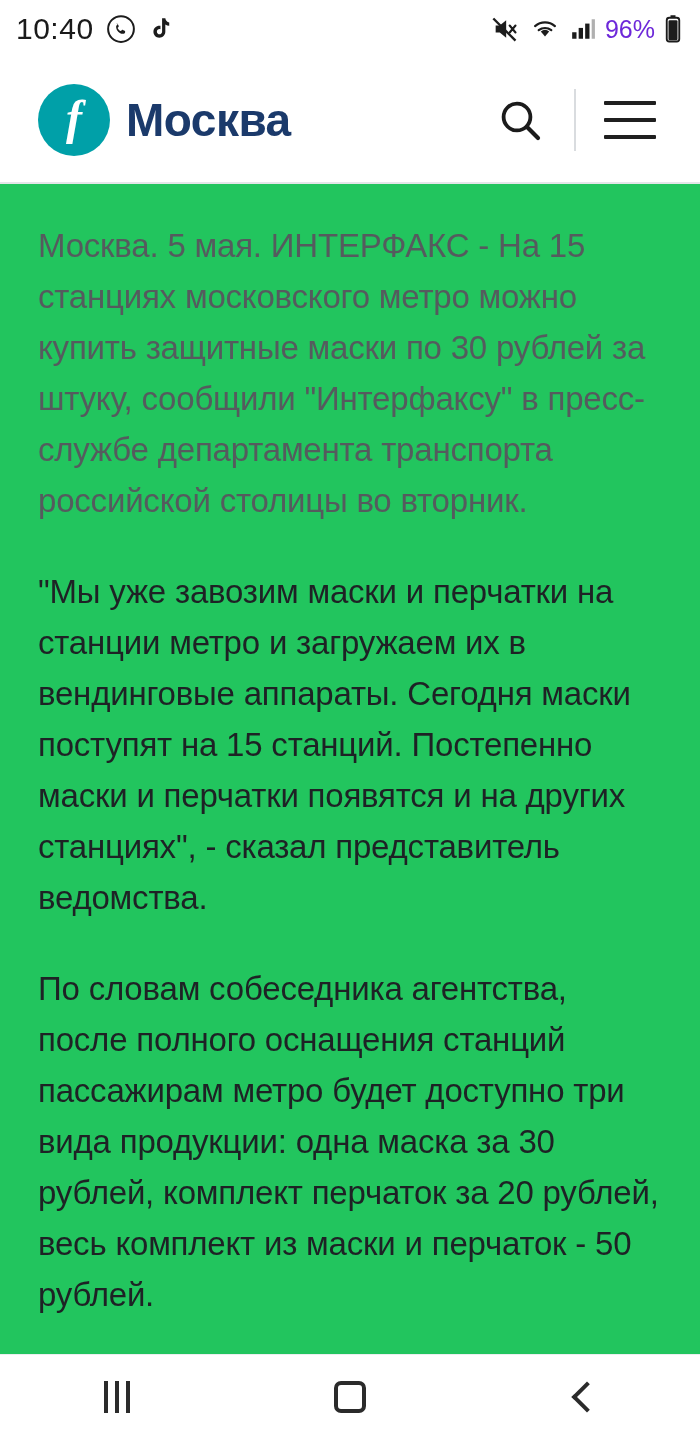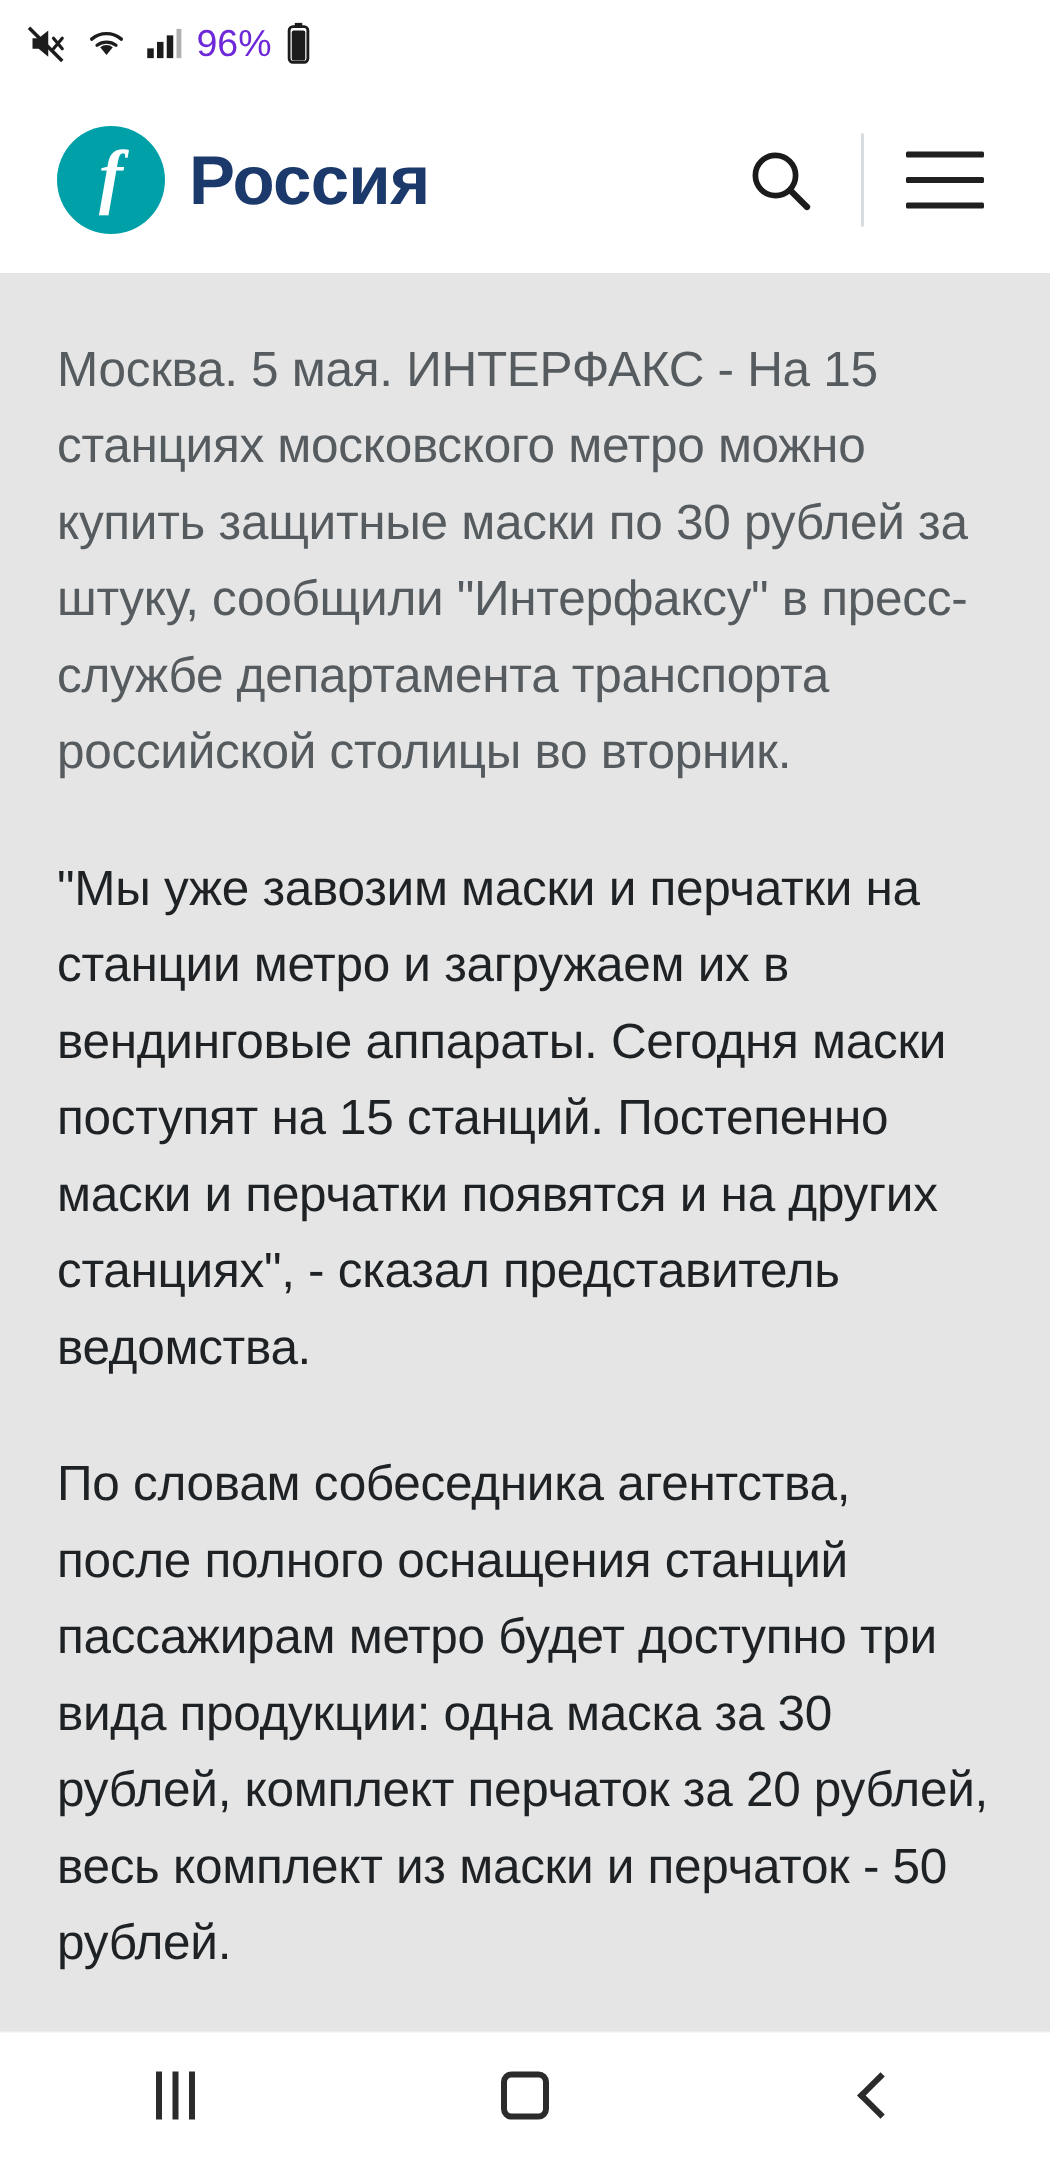--- a/index.html
+++ b/index.html
@@ -115,21 +115,21 @@
     display: block;
     height: 4px;
     width: 100%;
     background: #1f1f1f;
     border-radius: 1px;
   }
 
   
   .article {
     padding: 36px 38px 0 38px;
-    background: #e5e5e5;
+    background: #22c55e;
     height: 1170px;
     overflow: hidden;
   }
   .article p {
     font-size: 33px;
     line-height: 51px;
     color: #3f4447;
     margin-bottom: 40px;
     letter-spacing: -0.2px;
   }
@@ -181,20 +181,34 @@
     border-left: 4px solid #2b2b2b;
     border-bottom: 4px solid #2b2b2b;
     transform: rotate(45deg);
     margin-left: 8px;
   }
 </style>
 </head>
 <body>
 
 <div class="status-bar">
+  <div class="status-left">
+    <span class="status-clock">10:40</span>
+    <span class="ic">
+      <svg width="30" height="30" viewBox="0 0 24 24">
+          <circle cx="12" cy="12" r="10.3" fill="none" stroke="#1c1c1c" stroke-width="1.6"></circle>
+          <path d="M8.4 7.6c.4-.1.8 0 1 .4l.7 1.4c.2.3.1.7-.1.9l-.5.5c-.1.2-.2.4-.1.6.4.9 1.2 1.7 2.1 2.1.2.1.4 0 .6-.1l.5-.5c.2-.2.6-.3.9-.1l1.4.7c.4.2.5.6.4 1-.2.8-1 1.4-1.9 1.3-2.8-.3-5-2.5-5.3-5.3-.1-.9.5-1.7 1.3-1.9z" fill="#1c1c1c"></path>
+        </svg>
+    </span>
+    <span class="ic">
+      <svg width="26" height="30" viewBox="0 0 24 24">
+          <path d="M13 2h3c.2 2 1.6 3.6 3.6 3.9V9c-1.4 0-2.6-.4-3.6-1.1v6.6c0 3.1-2.5 5.5-5.6 5.5S5 17.6 5 14.5 7.5 9 10.6 9c.3 0 .6 0 .9.1v3.2c-.3-.1-.6-.2-.9-.2-1.3 0-2.4 1.1-2.4 2.4s1.1 2.4 2.4 2.4 2.4-1.1 2.4-2.4V2z" fill="#1c1c1c"></path>
+        </svg>
+    </span>
+  </div>
   <div class="status-right">
     <span class="ic">
       <svg width="30" height="28" viewBox="0 0 24 24">
           <path d="M4 9v6h3.5L13 19.5v-15L7.5 9H4z" fill="#1c1c1c"></path>
           <path d="M16 9l5 6M21 9l-5 6" stroke="#1c1c1c" stroke-width="1.8" stroke-linecap="round"></path>
           <path d="M2 3l19 19" stroke="#1c1c1c" stroke-width="2"></path>
         </svg>
     </span>
     <span class="ic">
       <svg width="32" height="28" viewBox="0 0 24 24">
@@ -218,21 +232,21 @@
           <rect x="1" y="3" width="10" height="19" rx="2" fill="none" stroke="#1c1c1c" stroke-width="1.5"></rect>
           <rect x="2.4" y="5" width="7.2" height="16" rx="1" fill="#1c1c1c"></rect>
         </svg>
     </span>
   </div>
 </div>
 
 <div class="site-header">
   <a class="brand">
     <span class="brand-logo">f</span>
-    <span class="brand-name">Россия</span>
+    <span class="brand-name">Москва</span>
   </a>
   <div class="header-actions">
     <button class="icon-btn">
       <span class="ic">
         <svg width="48" height="48" viewBox="0 0 24 24">
             <circle cx="10.5" cy="10.5" r="6.7" fill="none" stroke="#1b1b1b" stroke-width="1.9"></circle>
             <path d="M15.4 15.4L21 21" stroke="#1b1b1b" stroke-width="2.1" stroke-linecap="round"></path>
           </svg>
       </span>
     </button>

